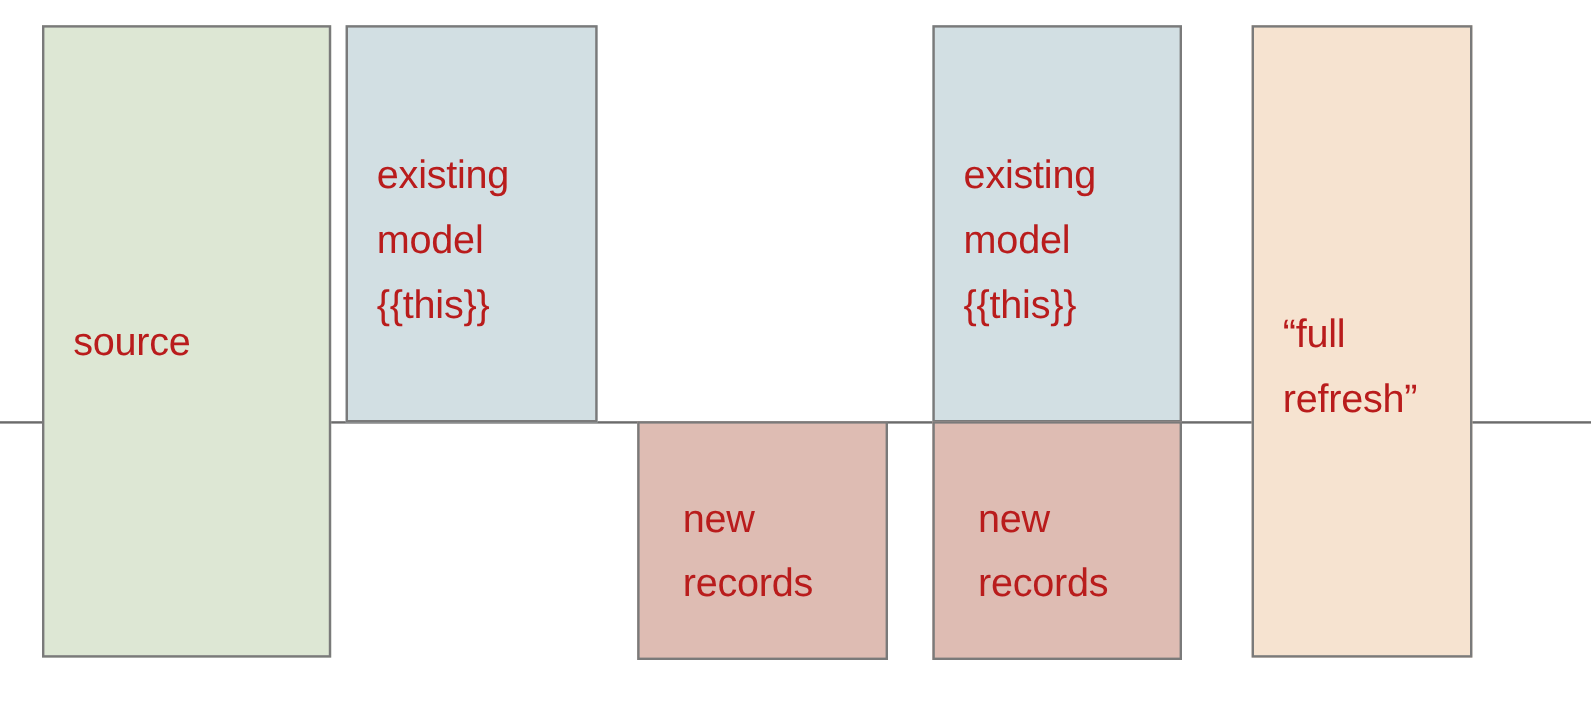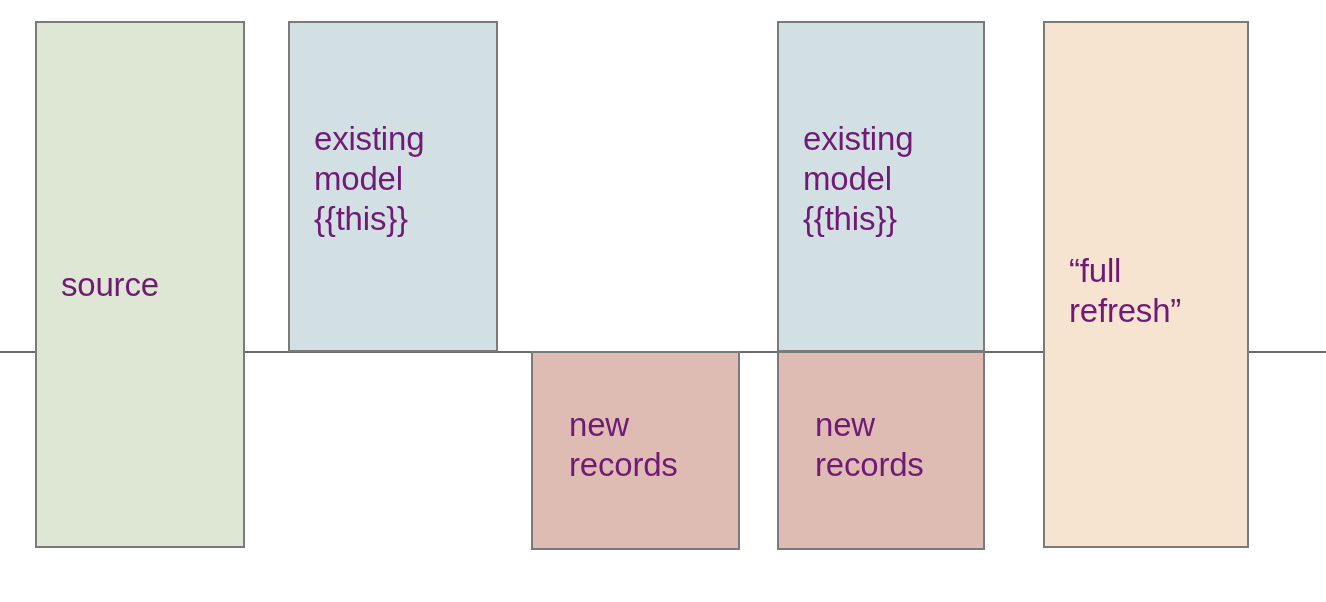--- a/index.html
+++ b/index.html
@@ -33,22 +33,22 @@
     box-sizing: border-box;
     border: 2px solid #7a7a7a;
     z-index: 2;
     display: block;
   }
   .block-label {
     position: absolute;
     left: 24px;
     right: 10px;
     font-size: 33px;
-    line-height: 40px;
-    color: #701a75;
+    line-height: 54px;
+    color: #b91c1c;
     letter-spacing: -0.2px;
     white-space: pre-line;
     text-align: left;
   }
   
   .label-mid {
     top: 50%;
     transform: translateY(-50%);
   }
   .label-upper {
@@ -59,26 +59,26 @@
   }
   .label-lower {
     top: 52px;
     margin-left: 12px;
   }
   .label-refresh {
     top: 228px;
   }
 
   
-  #block-source        { left: 35px;   top: 21px;  width: 210px; height: 527px; background: #dde7d4; }
+  #block-source        { left: 35px;   top: 21px;  width: 241px; height: 527px; background: #dde7d4; }
   #block-existing-1    { left: 288px;  top: 21px;  width: 210px; height: 331px; background: #d2dfe3; }
   #block-new-1         { left: 531px;  top: 351px; width: 209px; height: 199px; background: #debcb3; }
   #block-existing-2    { left: 777px;  top: 21px;  width: 208px; height: 331px; background: #d2dfe3; }
   #block-new-2         { left: 777px;  top: 351px; width: 208px; height: 199px; background: #debcb3; }
-  #block-full-refresh  { left: 1043px; top: 21px;  width: 206px; height: 527px; background: #f6e3d0; }
+  #block-full-refresh  { left: 1043px; top: 21px;  width: 184px; height: 527px; background: #f6e3d0; }
 </style>
 </head>
 <body>
 
 <div id="canvas">
 
   <div class="axis-line"></div>
 
   <div class="block" id="block-source">
     <div class="block-label label-mid">source</div>

